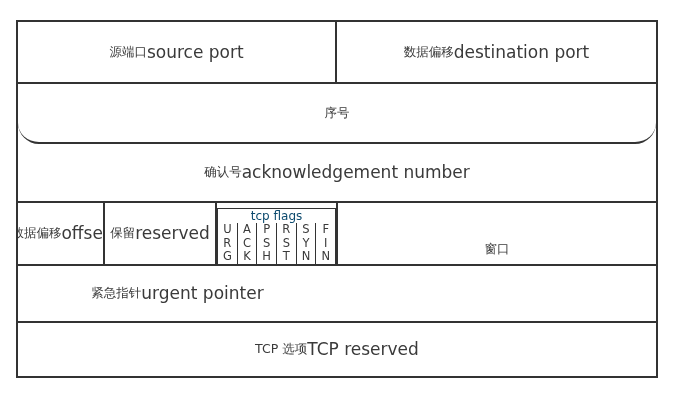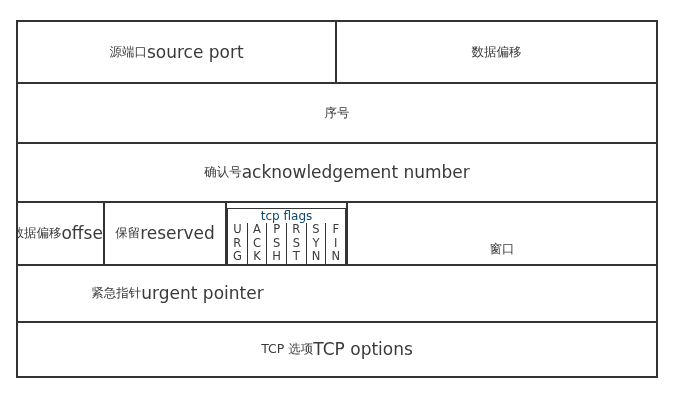--- a/index.html
+++ b/index.html
@@ -38,21 +38,21 @@
   .row {
     display: flex;
     width: 100%;
     box-sizing: border-box;
     border-bottom: 2px solid #333333;
     position: relative;
   }
   .row:last-child { border-bottom: none; }
 
   .r1 { height: 62px; }
-  .r2 { height: 60px; }
+  .r2 { height: 60px; border-radius: 21px; }
   .r3 { height: 59px; }
   .r4 { height: 63px; }
   .r5 { height: 57px; }
   .r6 { flex: 1 1 auto; border-radius: 17px; }
 
   .cell {
     box-sizing: border-box;
     display: flex;
     flex-direction: row;
     align-items: center;
@@ -73,21 +73,21 @@
     font-size: 17px;
     color: #3a3a3a;
     white-space: nowrap;
   }
 
   .half { width: 50%; }
   .full { width: 100%; }
 
   
   .c-offset   { width: 87px; }
-  .c-reserved { width: 122px; }
+  .c-reserved { width: 112px; }
   .c-flags    { width: 121px; border-right: 2px solid #333333; padding: 0; position: relative; display: block; }
   .c-window   { flex: 1 1 auto; margin-top: 32px; }
 
   
   .flags-wrap {
     position: absolute;
     left: 0;
     top: 5px;
     right: 0;
     bottom: 0;
@@ -133,20 +133,21 @@
 
   <div class="tcp-table">
 
     <div class="row r1">
       <div class="cell half">
         <div class="cn">源端口</div>
         <div class="en">source port</div>
       </div>
       <div class="cell half">
         <div class="cn">数据偏移</div>
+        <div class="en">destination port</div>
       </div>
     </div>
 
     <div class="row r2">
       <div class="cell full">
         <div class="cn">序号</div>
       </div>
     </div>
 
     <div class="row r3">
@@ -215,18 +216,18 @@
     <div class="row r5">
       <div class="cell half">
         <div class="cn">紧急指针</div>
         <div class="en">urgent pointer</div>
       </div>
     </div>
 
     <div class="row r6">
       <div class="cell full">
         <div class="cn">TCP 选项</div>
-        <div class="en">TCP options</div>
+        <div class="en">TCP reserved</div>
       </div>
     </div>
 
   </div>
 </div>
 
 </body></html>

